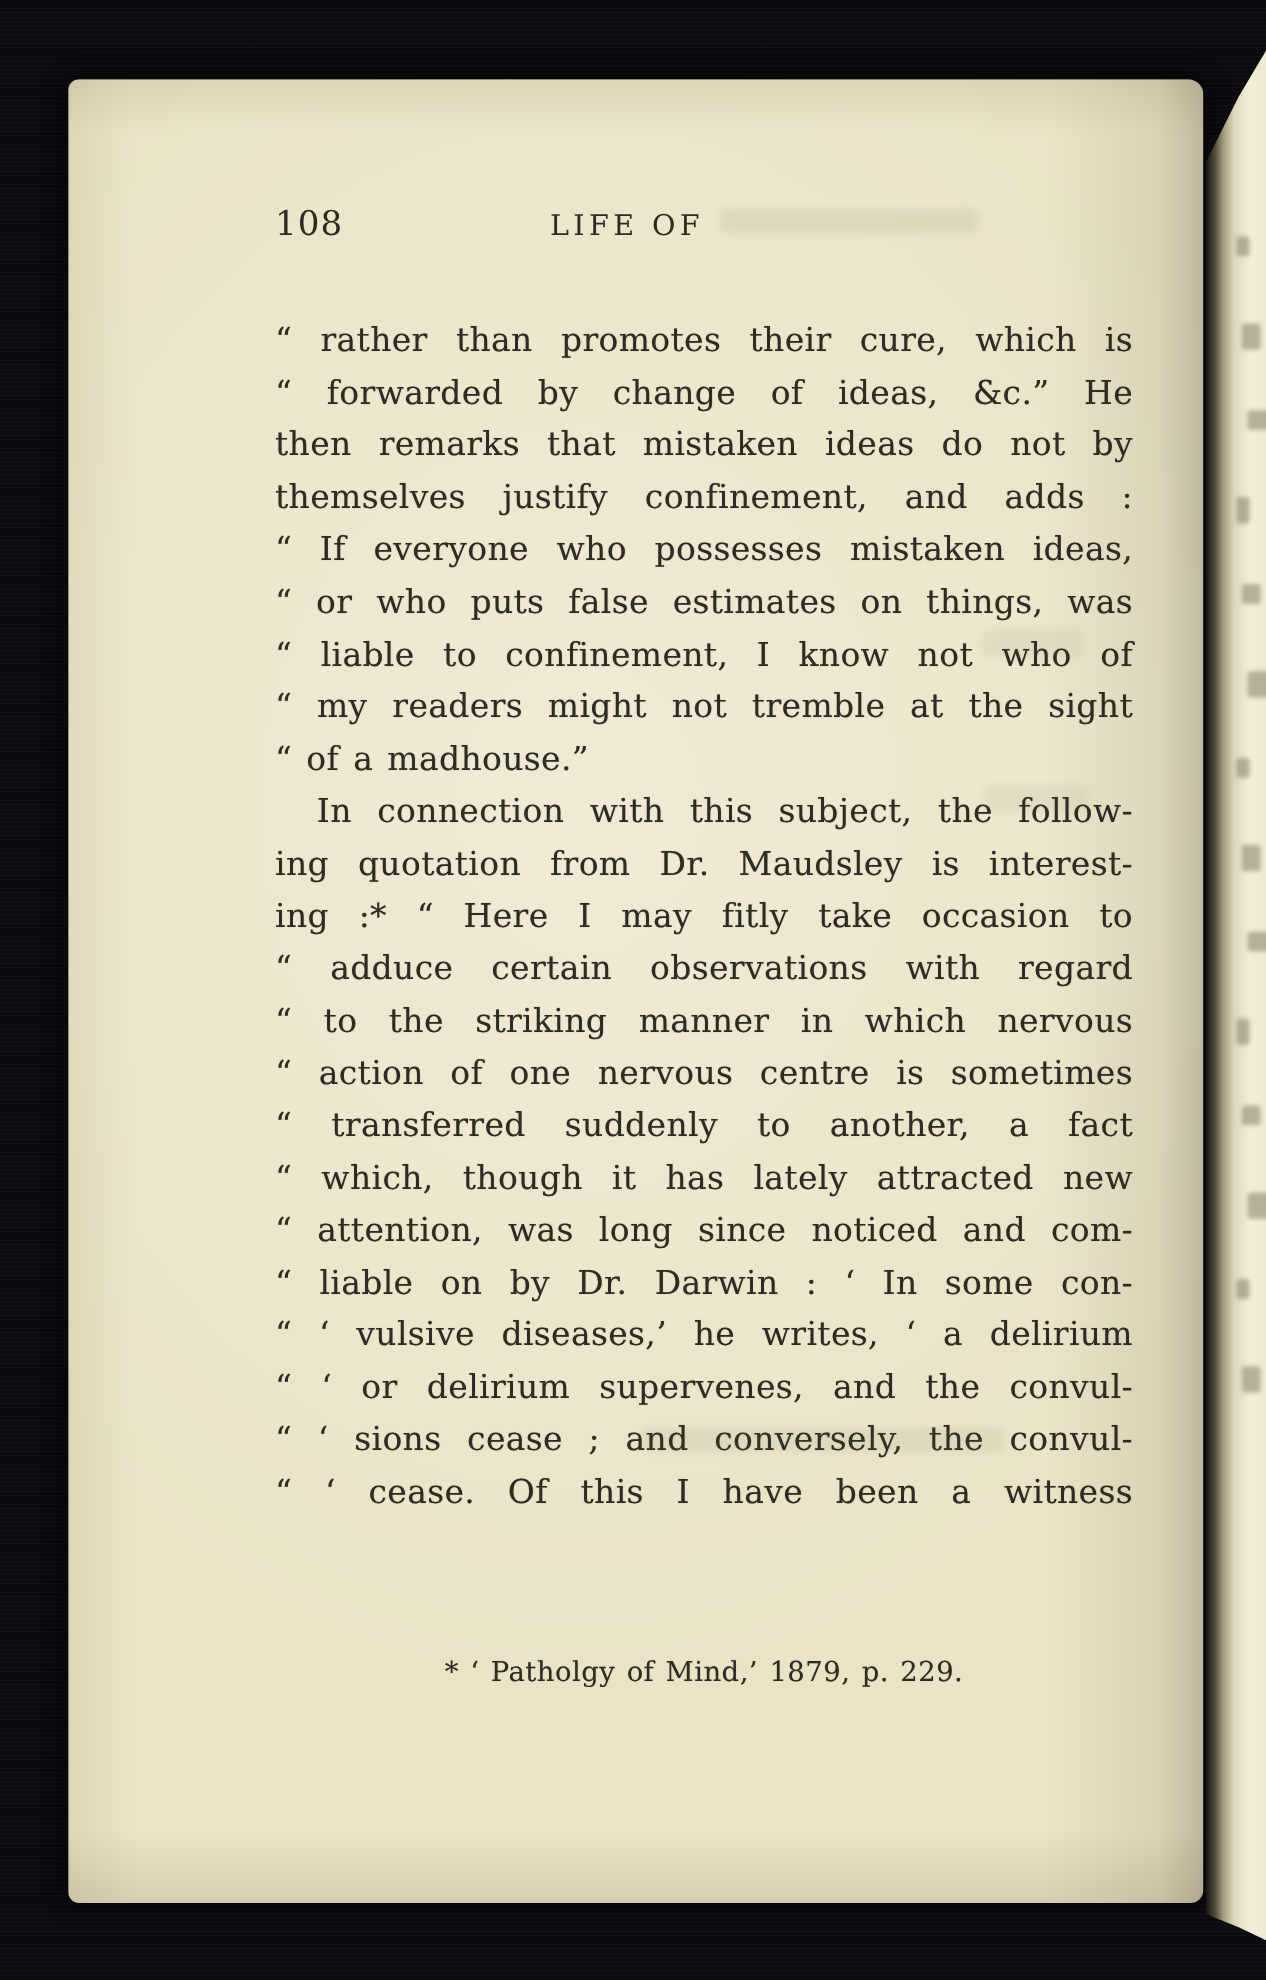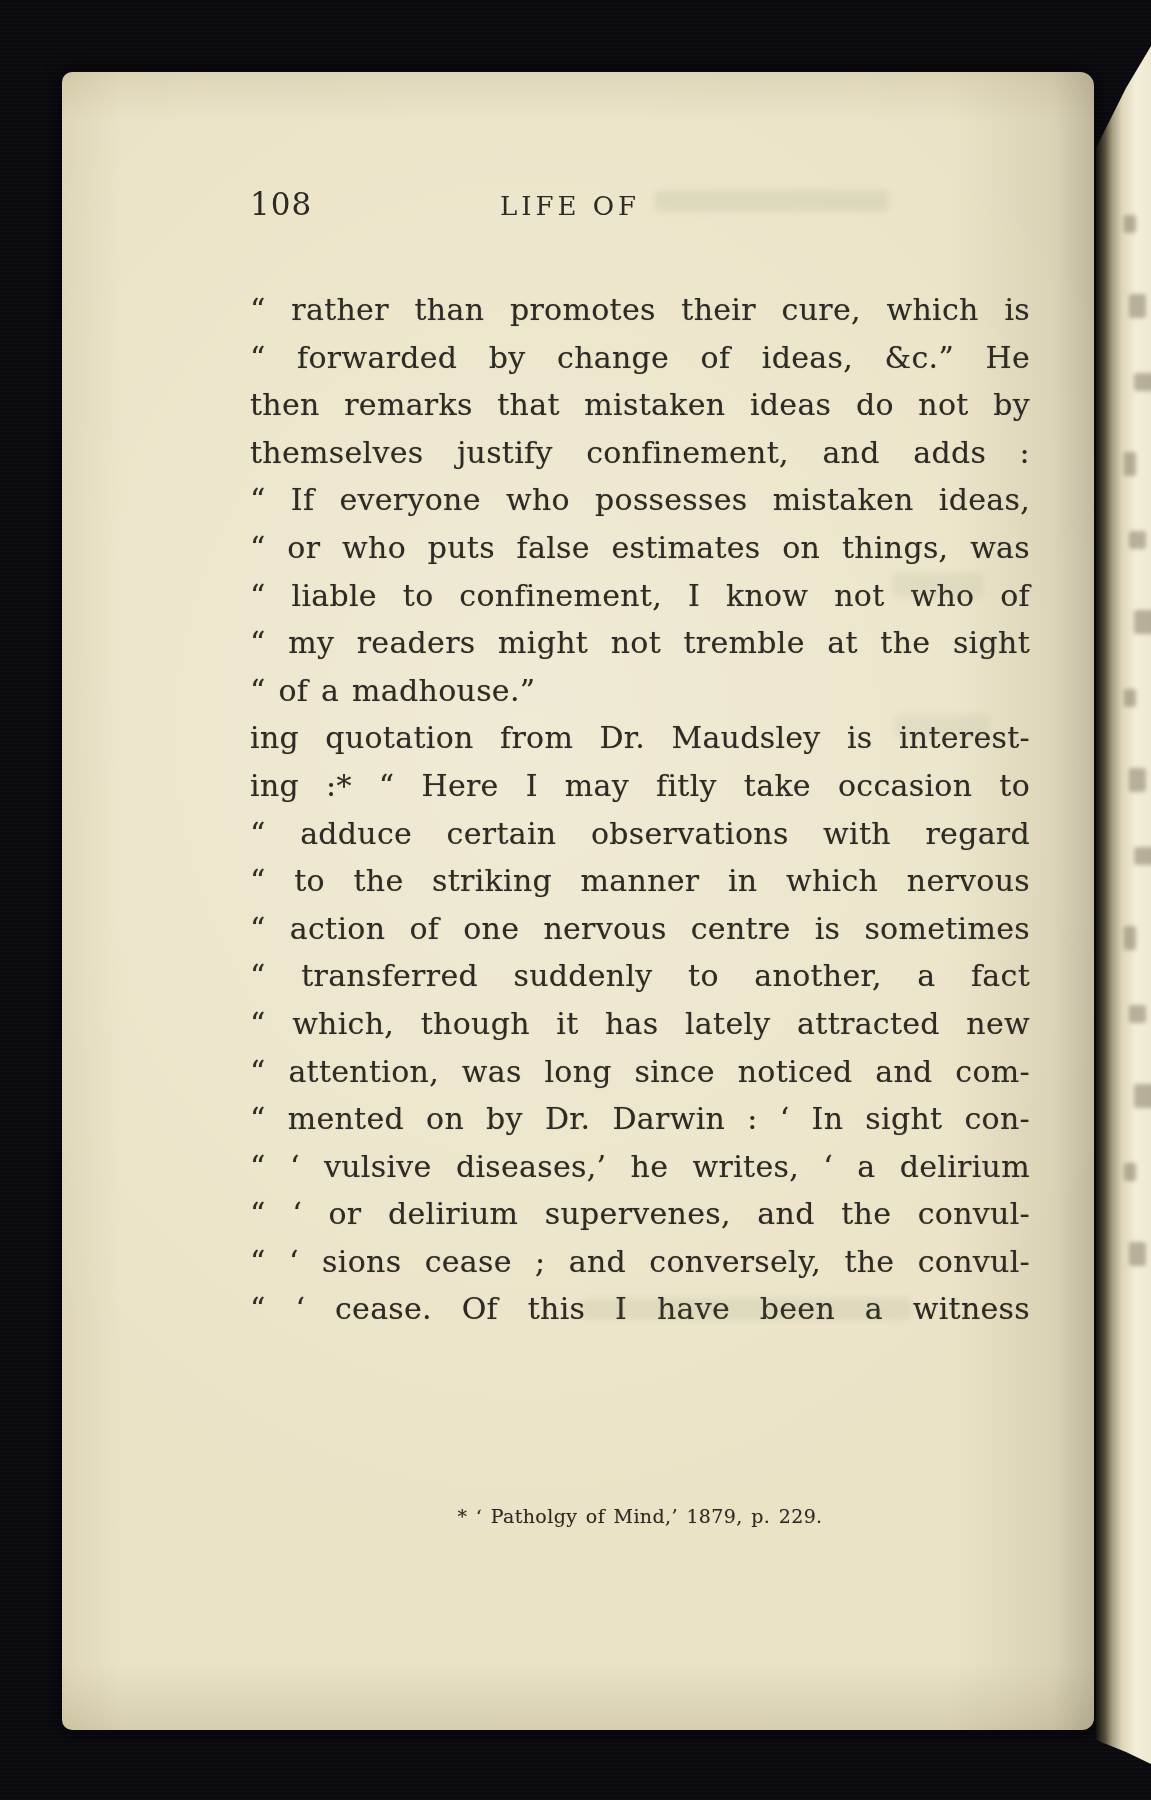--- a/index.html
+++ b/index.html
@@ -37,21 +37,21 @@
     position:absolute;left:188px;top:214px;width:780px;
     font-size:30px;line-height:47.6px;
     letter-spacing:0.3px;word-spacing:3px;
     text-shadow:0 0 1px rgba(46,42,36,0.35);
   }
   .line{white-space:normal;}
   .line.just{text-align:justify;text-align-last:justify;}
   .line.indent{padding-left:38px;}
   .footnote{
     position:absolute;left:188px;top:1433px;width:780px;
-    text-align:center;font-size:19px;letter-spacing:0.4px;word-spacing:2px;
+    text-align:center;font-size:25px;letter-spacing:0.4px;word-spacing:2px;
     text-shadow:0 0 1px rgba(46,42,36,0.3);
   }
   
   .ghost{position:absolute;border-radius:6px;filter:blur(3px);background:#66754a;pointer-events:none;}
   .g1{left:592px;top:118px;width:235px;height:22px;opacity:0.10;}
   .g2{left:830px;top:500px;width:92px;height:26px;opacity:0.08;}
   .g3{left:832px;top:642px;width:96px;height:24px;opacity:0.07;}
   .g4{left:520px;top:1226px;width:330px;height:22px;opacity:0.09;}
   
   .adjacent{
@@ -78,29 +78,30 @@
     <div class="body">
         <div class="line just">“ rather than promotes their cure, which is</div>
         <div class="line just">“ forwarded by change of ideas, &amp;c.”  He</div>
         <div class="line just">then remarks that mistaken ideas do not by</div>
         <div class="line just">themselves justify confinement, and adds :</div>
         <div class="line just">“ If everyone who possesses mistaken ideas,</div>
         <div class="line just">“ or who puts false estimates on things, was</div>
         <div class="line just">“ liable to confinement, I know not who of</div>
         <div class="line just">“ my readers might not tremble at the sight</div>
         <div class="line">“ of a madhouse.”</div>
+        <div class="line just indent">In connection with this subject, the follow-</div>
         <div class="line just">ing quotation from Dr. Maudsley is interest-</div>
         <div class="line just">ing :*  “ Here I may fitly take occasion to</div>
         <div class="line just">“ adduce certain observations with regard</div>
         <div class="line just">“ to the striking manner in which nervous</div>
         <div class="line just">“ action of one nervous centre is sometimes</div>
         <div class="line just">“ transferred suddenly to another, a fact</div>
         <div class="line just">“ which, though it has lately attracted new</div>
         <div class="line just">“ attention, was long since noticed and com-</div>
-        <div class="line just">“ mented on by Dr. Darwin : ‘ In sight con-</div>
+        <div class="line just">“ liable on by Dr. Darwin : ‘ In some con-</div>
         <div class="line just">“ ‘ vulsive diseases,’ he writes, ‘ a delirium</div>
         <div class="line just">“ ‘ or delirium supervenes, and the convul-</div>
         <div class="line just">“ ‘ sions cease ; and conversely, the convul-</div>
         <div class="line just">“ ‘ cease.  Of this I have been a witness</div>
       </div>
 
     <div class="footnote">* ‘ Patholgy of Mind,’ 1879, p. 229.</div>
 
     <div class="ghost g1"></div>
     <div class="ghost g2"></div>

